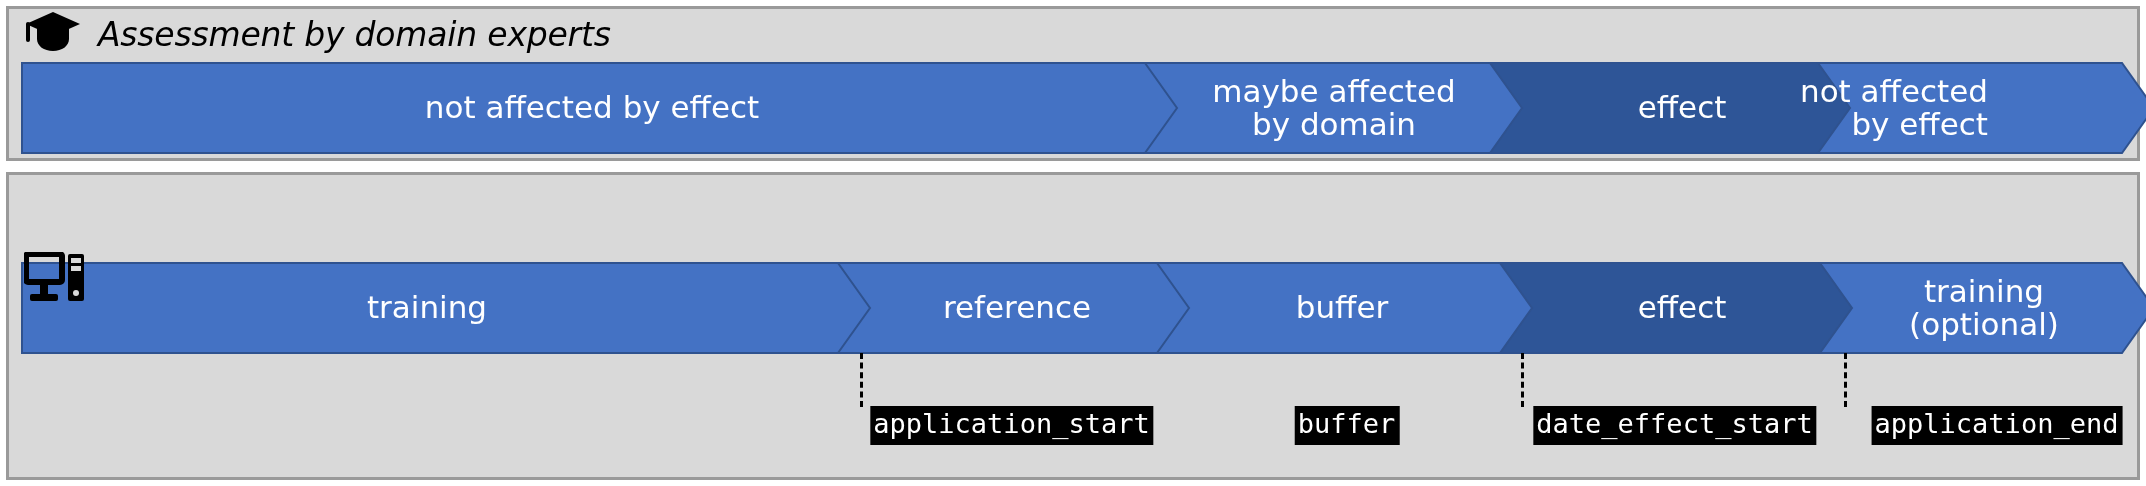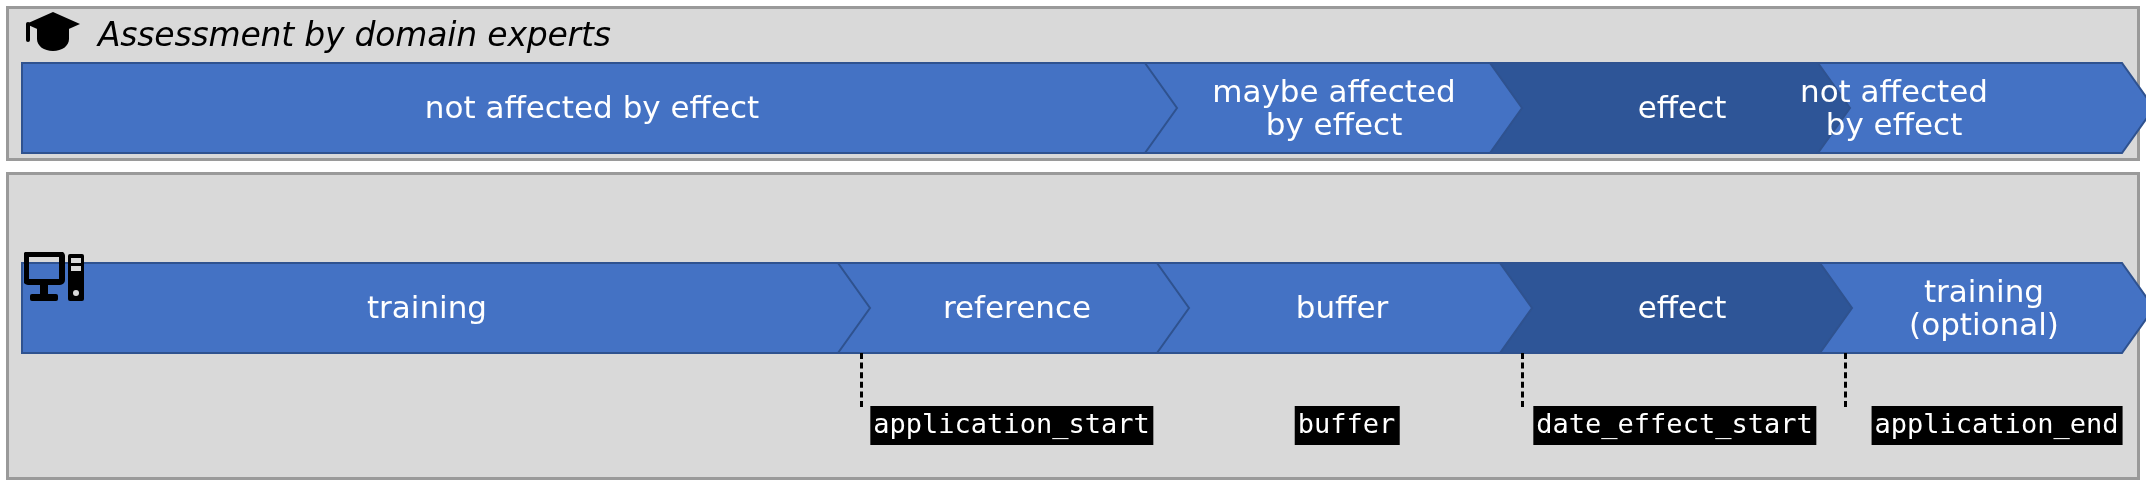--- a/index.html
+++ b/index.html
@@ -91,23 +91,23 @@
     <svg id="svg-top" viewBox="0 0 2100 90" preserveAspectRatio="none">
         <path d="M 0 0 L 1156 0 L 1188 45 L 1156 90 L 0 90 Z" fill="#4472c4" stroke="#2f528f" stroke-width="2"></path>
         <path d="M 1123 0 L 1500 0 L 1532 45 L 1500 90 L 1123 90 L 1155 45 Z" fill="#4472c4" stroke="#2f528f" stroke-width="2"></path>
         <path d="M 1468 0 L 1828 0 L 1860 45 L 1828 90 L 1468 90 L 1500 45 Z" fill="#2e5597" stroke="#2f528f" stroke-width="2"></path>
         <path d="M 1796 0 L 2100 0 L 2132 45 L 2100 90 L 1796 90 L 1828 45 Z" fill="#4472c4" stroke="#2f528f" stroke-width="2"></path>
       </svg>
   </div>
   <div id="labels-top">
       <div class="seg-label" style="left: 592px; top: 108px;">not affected by effect</div>
       <div class="seg-label" style="left: 1334px; top: 108px;">maybe affected
-by effect</div>
+by domain</div>
       <div class="seg-label" style="left: 1682px; top: 108px;">effect</div>
-      <div class="seg-label" style="left: 1894px; top: 108px;">not affected
+      <div class="seg-label" style="left: 1894px; top: 108px; text-align: right;">not affected
 by effect</div>
     </div>
 
   <div class="panel" id="panel-bottom"></div>
 
   <div class="bar" id="bar-bottom">
     <svg id="svg-bottom" viewBox="0 0 2100 90" preserveAspectRatio="none">
         <path d="M 0 0 L 844 0 L 876 45 L 844 90 L 0 90 Z" fill="#4472c4" stroke="#2f528f" stroke-width="2"></path>
         <path d="M 816 0 L 1160 0 L 1192 45 L 1160 90 L 816 90 L 848 45 Z" fill="#4472c4" stroke="#2f528f" stroke-width="2"></path>
         <path d="M 1135 0 L 1499 0 L 1531 45 L 1499 90 L 1135 90 L 1167 45 Z" fill="#4472c4" stroke="#2f528f" stroke-width="2"></path>

